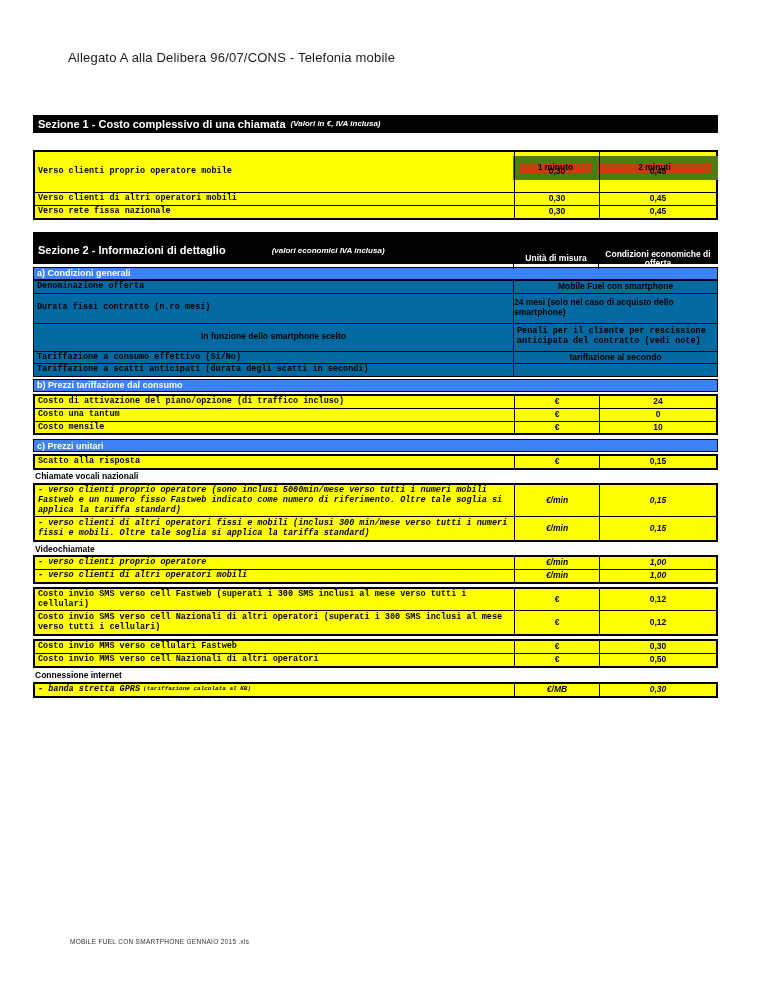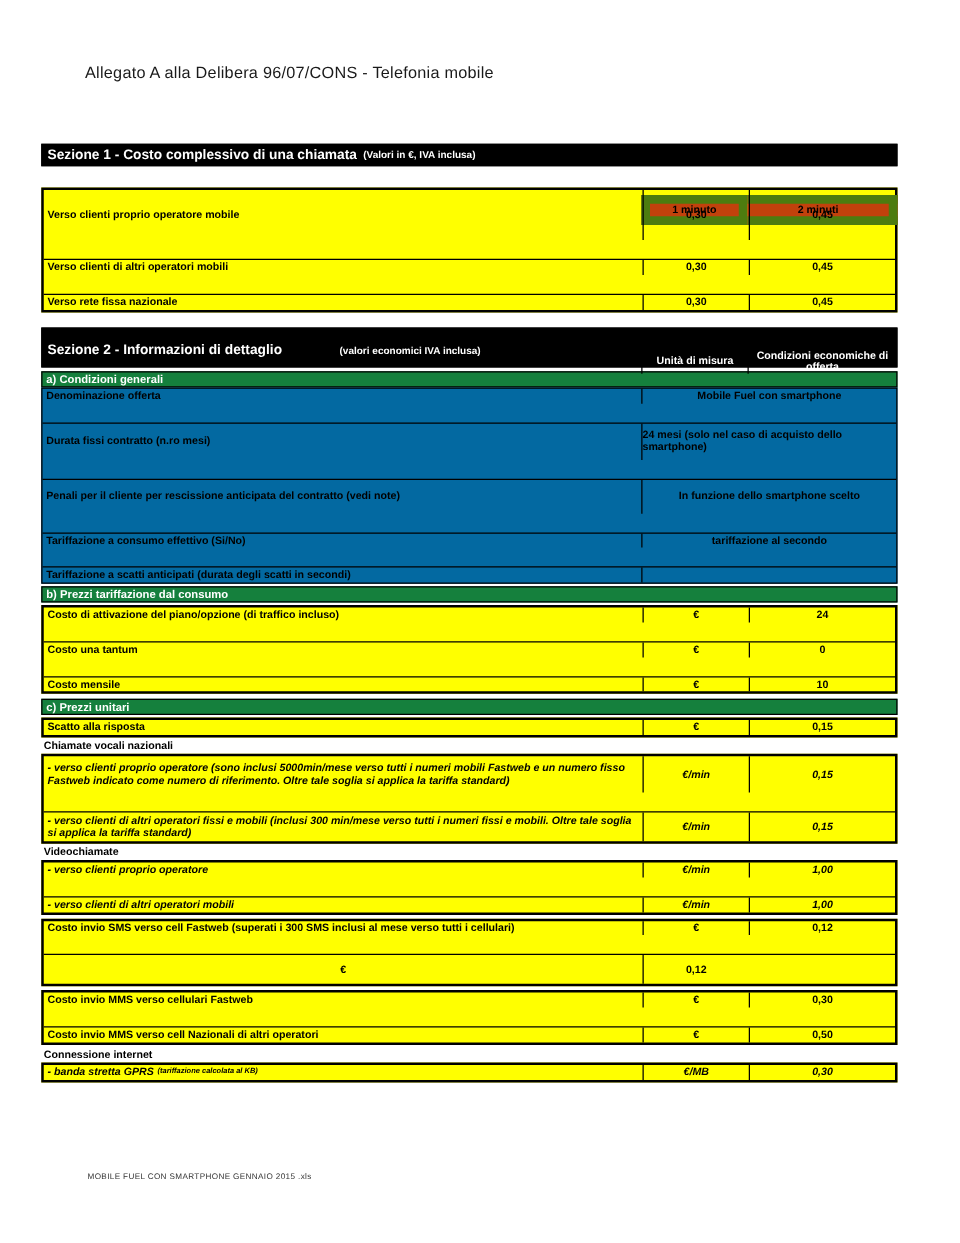--- a/index.html
+++ b/index.html
@@ -19,50 +19,50 @@
   .tablewrap {
     position:absolute; left:33px; top:115px; width:685px;
     font-weight:bold; font-size:8.5px; line-height:1.15;
   }
   
   .blue-bar {
     background:#000000; color:#fff; border:1px solid #000;
   }
   .s1head { height:18px; display:flex; align-items:center; padding-left:4px; }
   .bar-title { font-size:11px; white-space:nowrap; }
-  .bar-note { font-size:8px; margin-left:5px; white-space:nowrap; }
+  .bar-note { font-size:8px; margin-left:5px; white-space:nowrap;font-style:italic; }
   .s2head { display:grid; grid-template-columns:479px 85px 1fr; height:32px; }
   .s2head .hcell { display:flex; align-items:center;gap:41px; }
   .s2head .c1 { padding-left:4px; flex-wrap:wrap; }
   .s2head .c2, .s2head .c3 {
     border-left:1px solid #000; justify-content:center; text-align:center;
     font-size:8.5px; padding:0 6px;margin-top:17px;
   }
   
   .s1-colheads { display:grid; grid-template-columns:480px 85px 120px; height:17px; }
   .colhead {
     border:7px solid #4d7c0f; display:flex; align-items:center; justify-content:center;
     background:#c2410c;
     margin-top:23px;
   }
   .colhead.ch2 { border-left:0; }
   
   .block { border:2px solid #000; background:#FFFF00; }
   .block.white { background:#0369a1; border:1px solid #000; }
   .row { display:grid; grid-template-columns:479px 85px 1fr; }
   .row2 { display:grid; grid-template-columns:479px 1fr; }
-  .row + .row, .row2 + .row2 { border-top:1px solid #000;margin-top:15px; }
+  .row + .row, .row2 + .row2 { border-top:1px solid #000; }
   .cell { display:flex; align-items:center; }
-  .cell.lbl { padding:1px 3px; }
+  .cell.lbl { padding:1px 3px;font-family:Liberation Mono, monospace; }
   .cell.ctr { justify-content:center; text-align:left; padding:1px 0; }
   .row .cell:nth-child(2), .row .cell:nth-child(3),
   .row2 .cell:nth-child(2) { border-left:1px solid #000; }
   
   .red-bar {
-    background:#15803d; color:#fff; border:1px solid #000; height:13px;
+    background:#3b82f6; color:#fff; border:1px solid #000; height:13px;
     display:flex; align-items:center; padding-left:3px; font-size:9px;
   }
   
   .subsection { height:13px; display:flex; align-items:flex-end; padding:0 0 1px 2px; }
   
   .rh40 > .cell { min-height:40px; }
   .rh30 > .cell { min-height:29px; }
   .rh28 > .cell { min-height:27px; }
   .rh24 > .cell { min-height:23px; }
   .rh12 > .cell { min-height:12px; }
@@ -126,22 +126,22 @@
     <div class="block white">
       <div class="row2 rh12">
         <div class="cell lbl">Denominazione offerta</div>
         <div class="cell ctr">Mobile Fuel con smartphone</div>
       </div>
       <div class="row2 rh30">
         <div class="cell lbl">Durata fissi contratto (n.ro mesi)</div>
         <div class="cell ctr">24 mesi (solo nel caso di acquisto dello smartphone)</div>
       </div>
       <div class="row2 rh28">
+        <div class="cell ctr">In funzione dello smartphone scelto</div>
         <div class="cell lbl">Penali per il cliente per rescissione anticipata del contratto (vedi note)</div>
-        <div class="cell ctr">In funzione dello smartphone scelto</div>
       </div>
       <div class="row2 rh11">
         <div class="cell lbl">Tariffazione a consumo effettivo (Si/No)</div>
         <div class="cell ctr">tariffazione al secondo</div>
       </div>
       <div class="row2 rh11">
         <div class="cell lbl">Tariffazione a scatti anticipati (durata degli scatti in secondi)</div>
         <div class="cell ctr"></div>
       </div>
     </div>
@@ -206,20 +206,21 @@
       </div>
     </div>
 
     <div class="block mt3">
       <div class="row rh11">
         <div class="cell lbl">Costo invio SMS verso cell Fastweb (superati i 300 SMS inclusi al mese verso tutti i cellulari)</div>
         <div class="cell ctr">€</div>
         <div class="cell ctr">0,12</div>
       </div>
       <div class="row rh24">
+        <div class="cell lbl">Costo invio SMS verso cell Nazionali di altri operatori (superati i 300 SMS inclusi al mese verso tutti i cellulari)</div>
         <div class="cell ctr">€</div>
         <div class="cell ctr">0,12</div>
       </div>
     </div>
 
     <div class="block mt3">
       <div class="row rh11">
         <div class="cell lbl">Costo invio MMS verso cellulari Fastweb</div>
         <div class="cell ctr">€</div>
         <div class="cell ctr">0,30</div>

